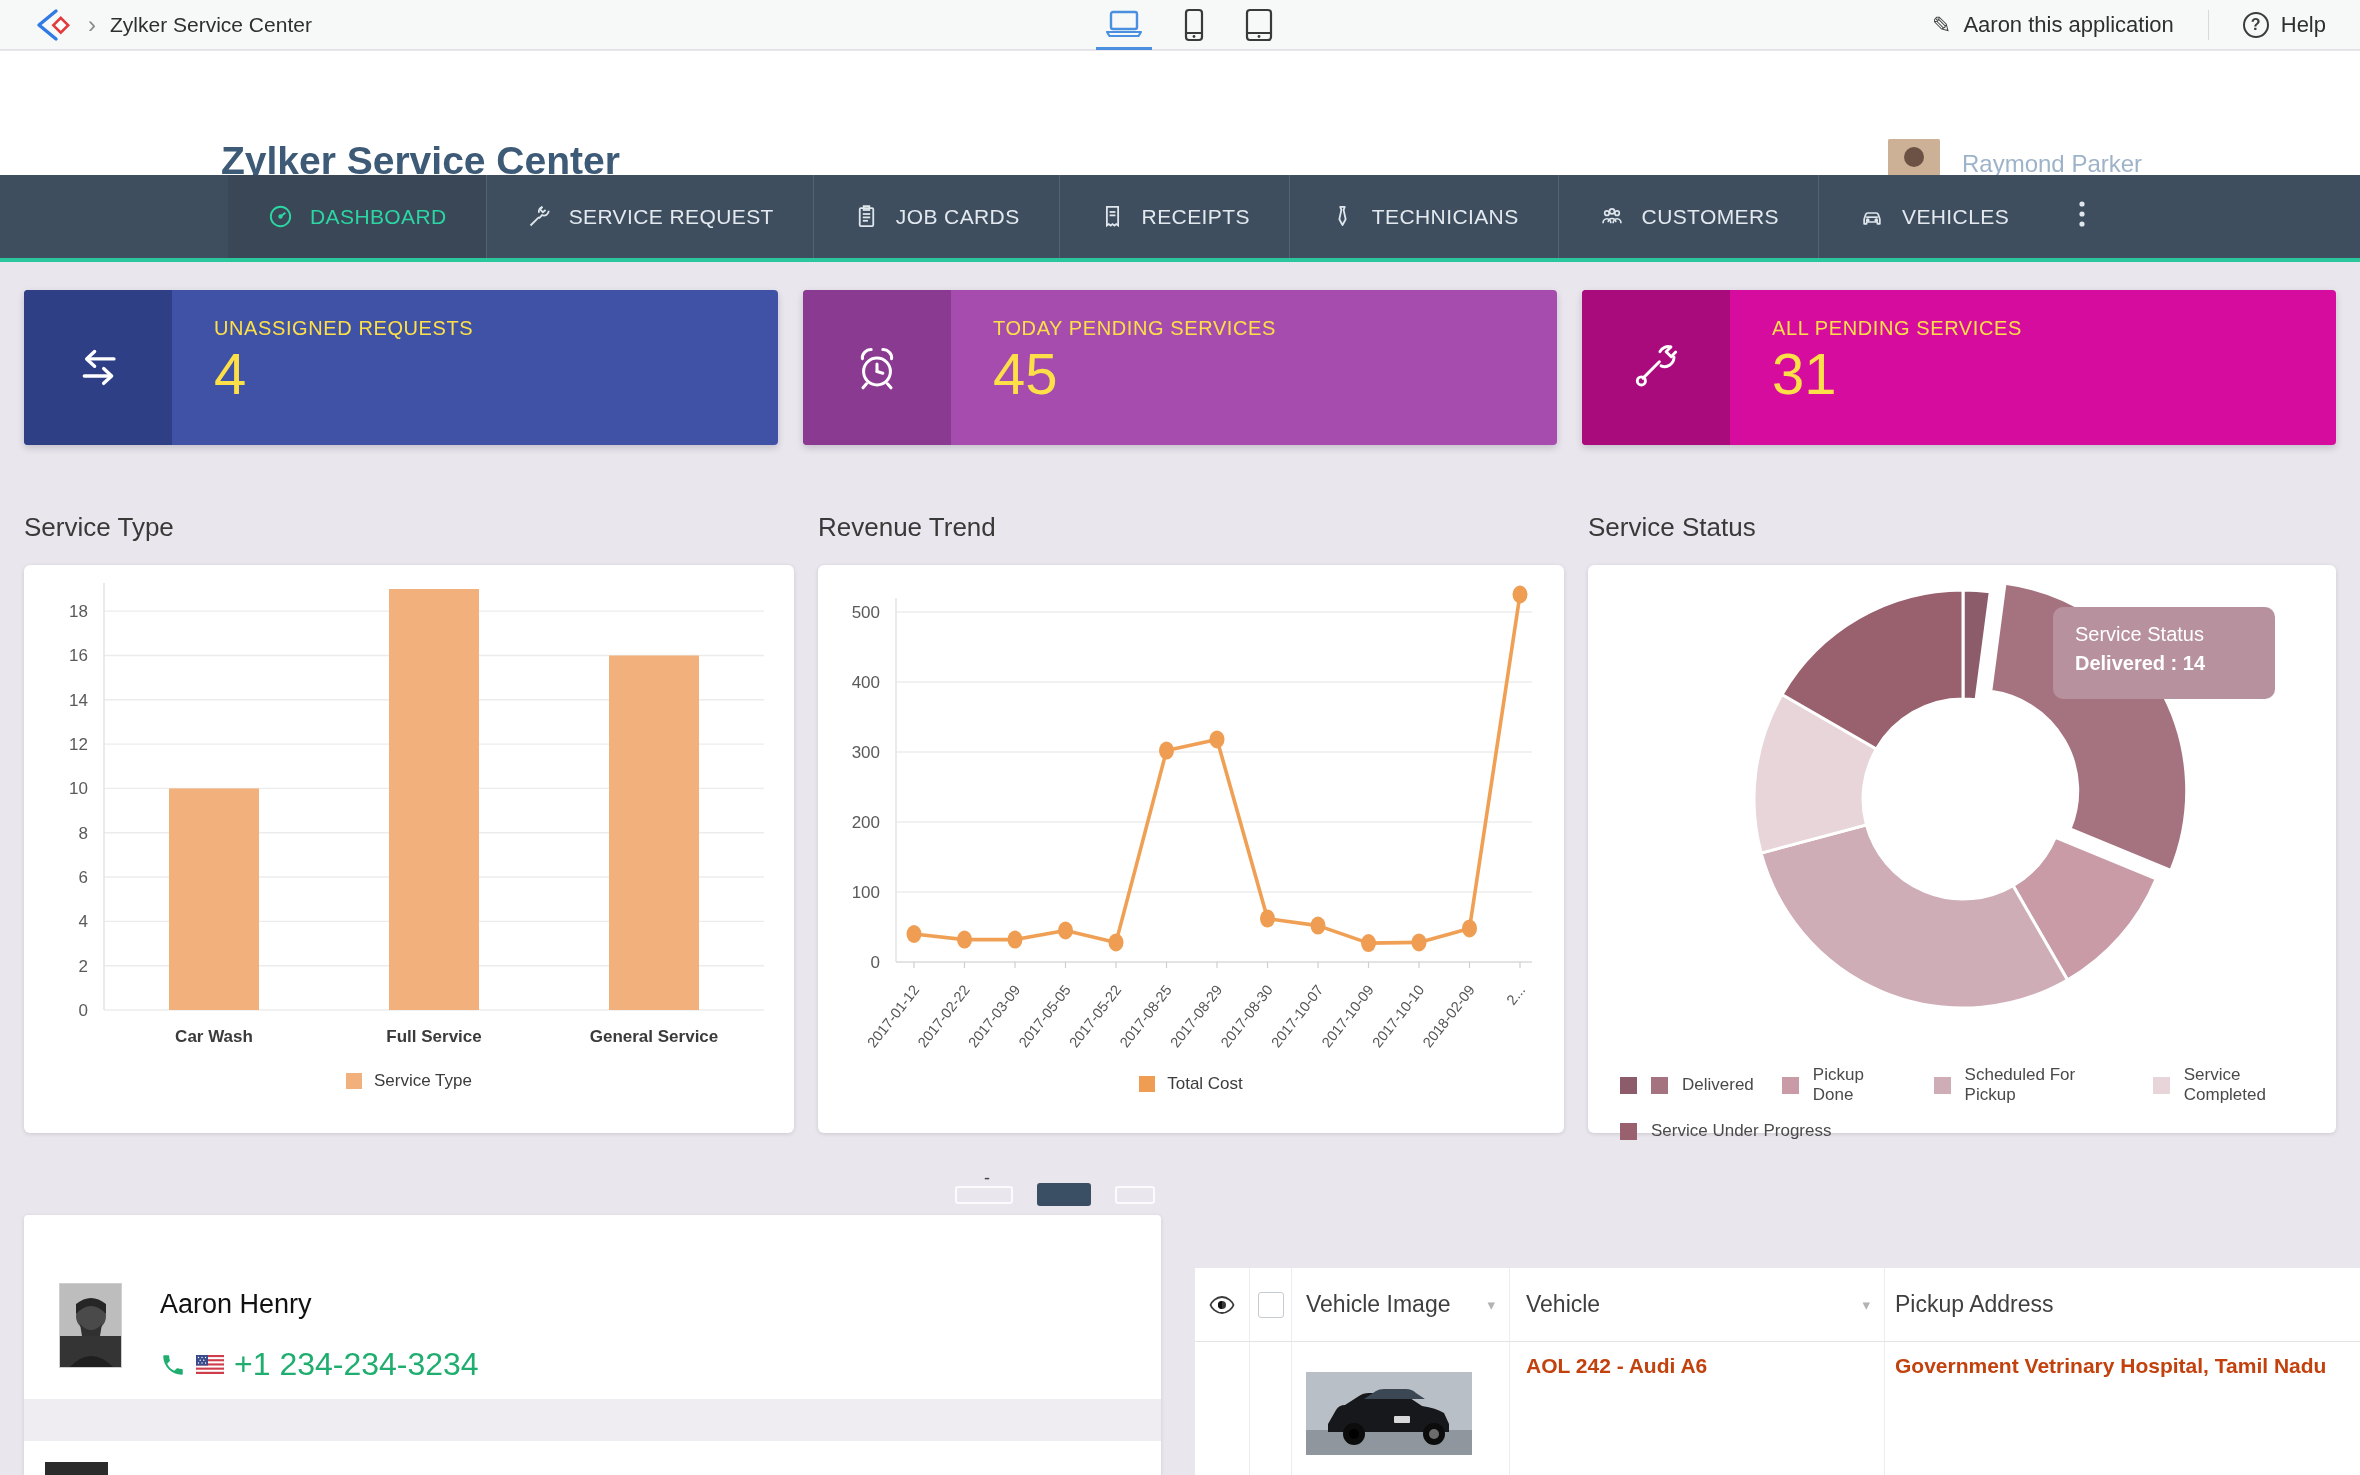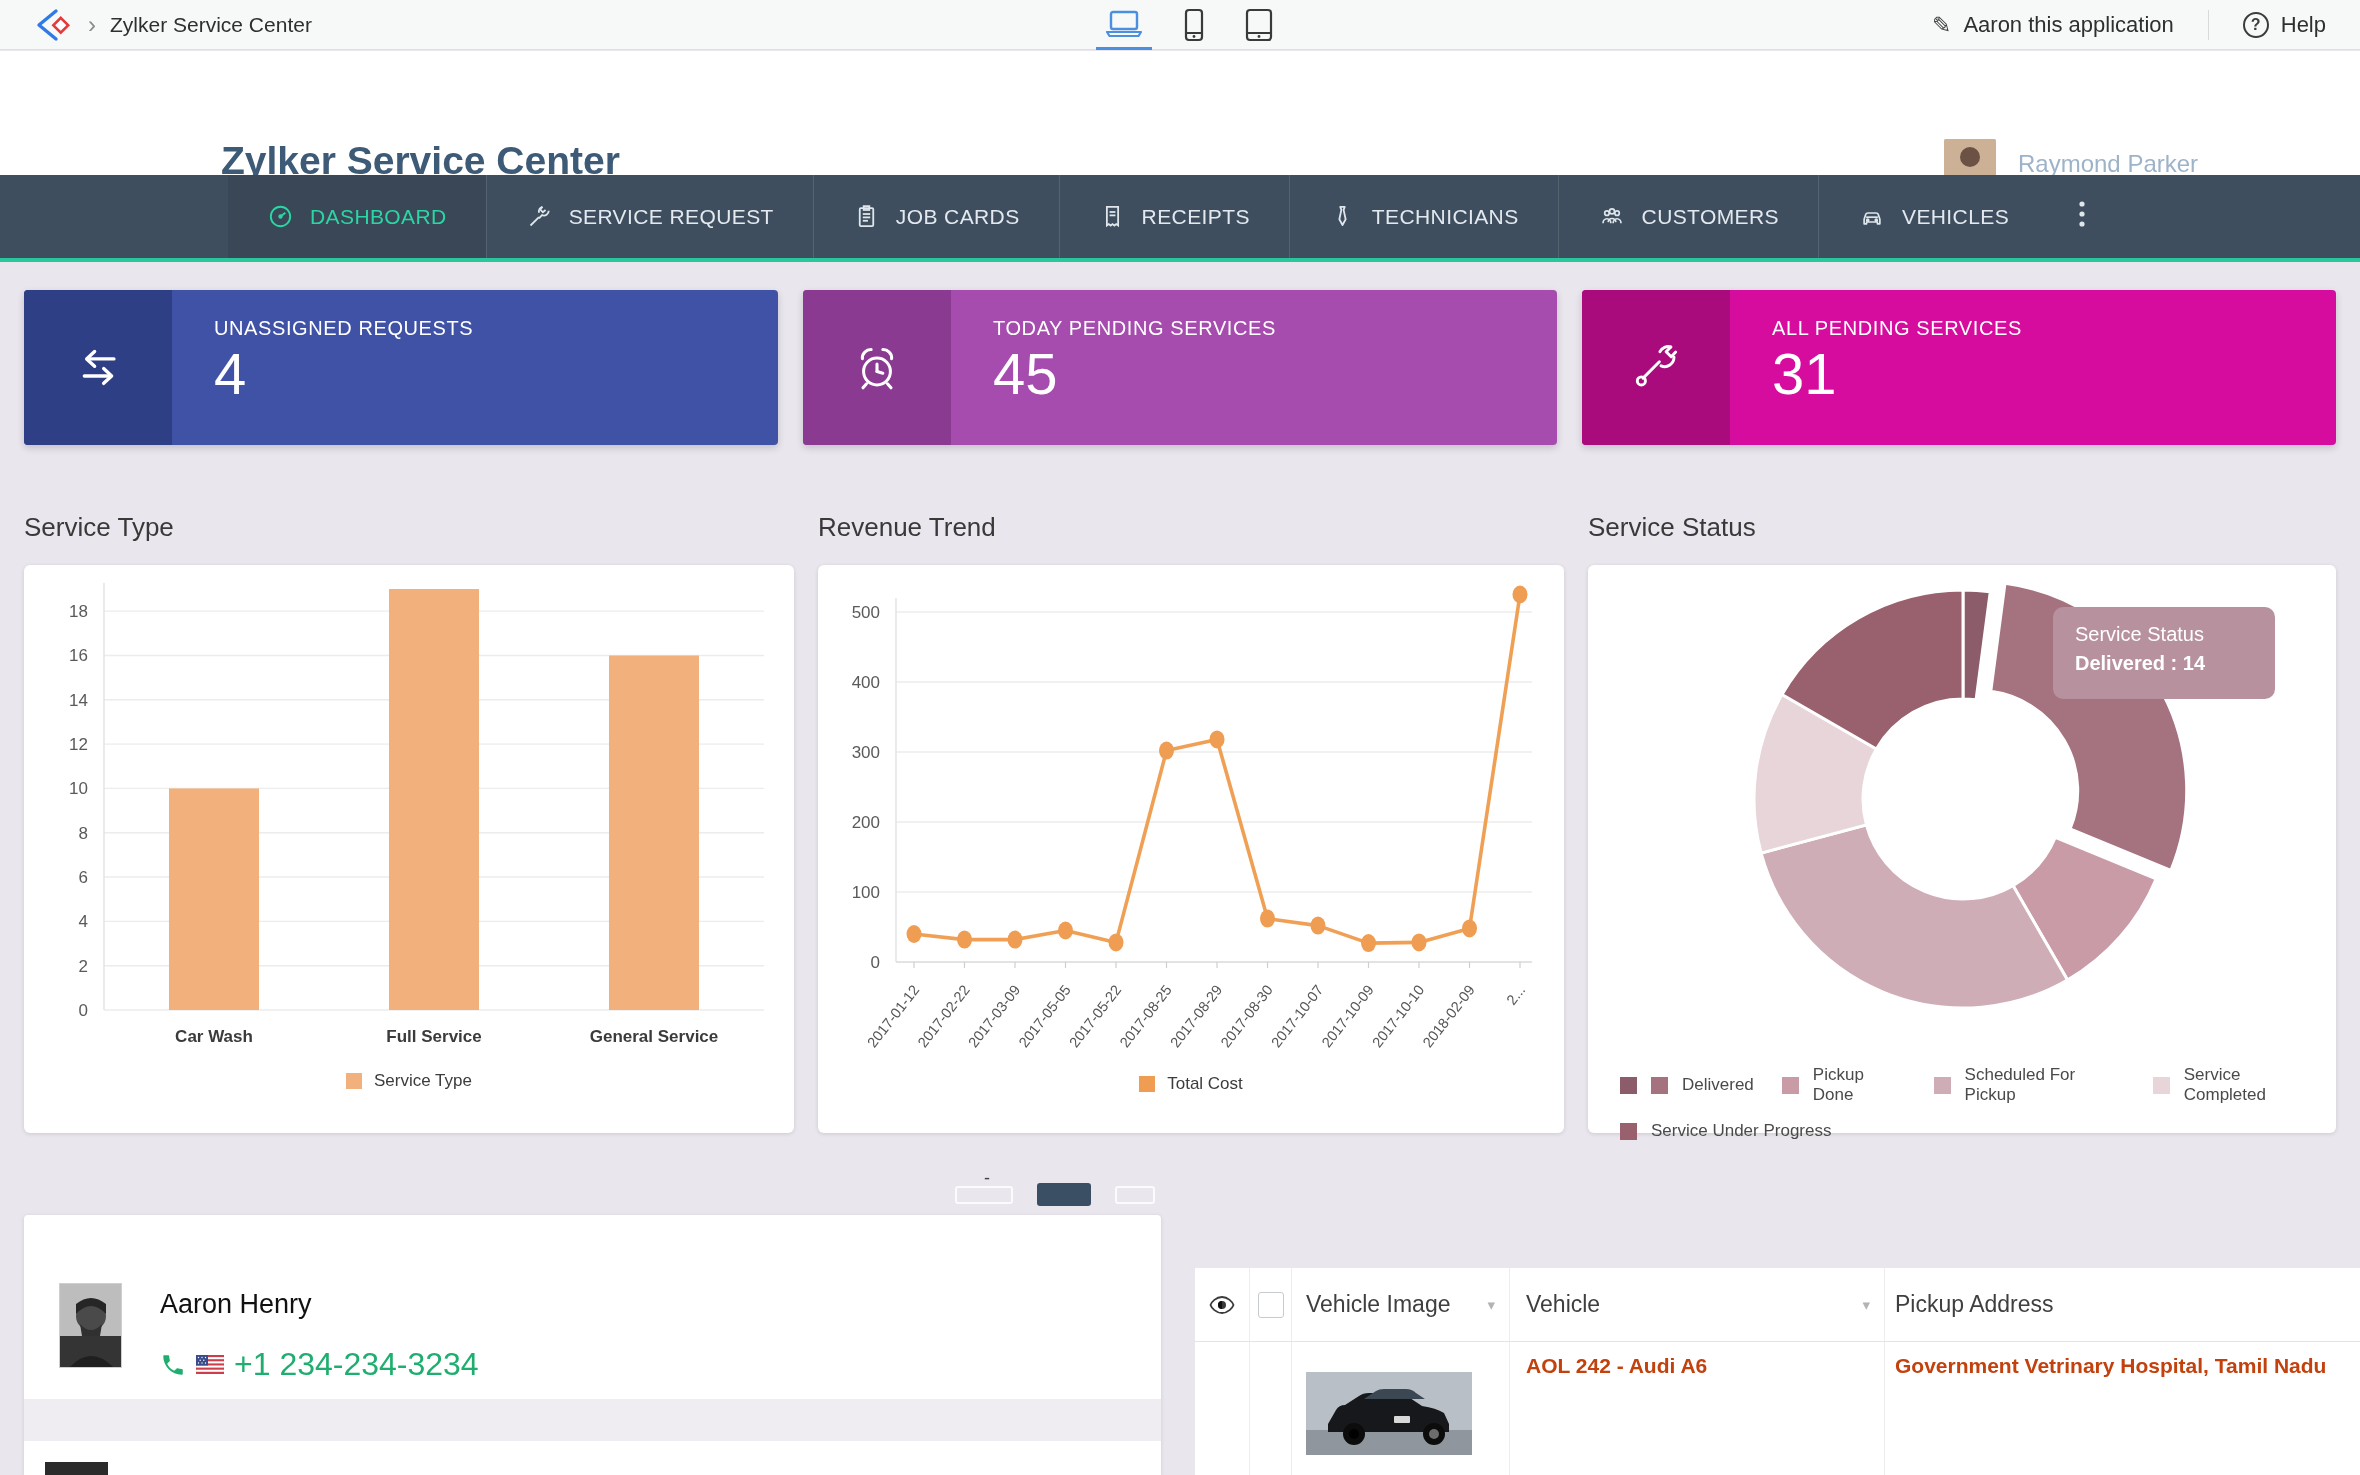--- a/index.html
+++ b/index.html
@@ -20,40 +20,40 @@
   .tb-btn { display:flex; align-items:center; gap:12px; font-size:22px; color:#2f2f2f; padding:0 34px; cursor:pointer; }
   .pencil { font-size:23px; color:#3f3f3f; }
   .tb-div { width:1px; height:30px; background:#d9d9d9; }
   .qmark { width:26px; height:26px; border:2px solid #3c3c3c; border-radius:50%;
     display:inline-flex; align-items:center; justify-content:center;
     font-size:16px; font-weight:bold; color:#3c3c3c; }
 
   
   #appheader { position:absolute; left:0; top:51px; width:2360px; height:124px; background:#ffffff; }
   #app-title { position:absolute; left:221px; top:88px; font-size:39px; color:#3d5a77; }
-  #user { position:absolute; left:1944px; top:88px; display:flex; align-items:center; gap:22px; cursor:pointer; }
+  #user { position:absolute; left:1888px; top:88px; display:flex; align-items:center; gap:22px; cursor:pointer; }
   .avatar { width:52px; height:50px; border-radius:2px; overflow:hidden; background:#d9c6ae; }
   #user-name { font-size:24px; color:#9db3c9; }
 
   
   #nav { position:absolute; left:0; top:175px; width:2360px; height:87px; background:#3e4e5e;
     border-bottom:4px solid #29c79b; display:flex; align-items:stretch; padding-left:228px; }
   .tab { display:flex; align-items:center; gap:16px; padding:0 39px; cursor:pointer;
     font-size:21px; letter-spacing:.4px; color:#e3e9ef; border-left:1px solid rgba(255,255,255,.12);justify-content:space-between; }
   .tab:first-child { border-left:none; }
   .tab.active { color:#2cd6a4; background:rgba(0,0,0,.08); }
   .tab .nico { display:flex; }
   .more-tab { display:flex; align-items:center; padding:0 30px; cursor:pointer; }
 
   
   #cards { position:absolute; left:24px; top:290px; width:2312px; display:flex; gap:25px; }
   .card { flex:1; height:155px; border-radius:4px; display:flex; overflow:hidden;
     box-shadow:0 3px 7px rgba(40,40,70,.20); cursor:pointer; }
   .card-icon { width:148px; display:flex; align-items:center; justify-content:center; }
-  .card-body { flex:1; padding:27px 0 0 42px; color:#ffffff; }
+  .card-body { flex:1; padding:27px 0 0 42px; color:#fde047; }
   .card-label { font-size:20px; letter-spacing:.6px; }
   .card-value { font-size:58px; line-height:1.18; font-weight:400; }
 
   
   .sec-title { position:absolute; top:512px; font-size:26px; color:#393939; }
   .chart-card { position:absolute; top:565px; background:#fff; border-radius:6px;
     box-shadow:0 1px 4px rgba(0,0,0,.13); }
   #card-bar   { left:24px;   width:770px; height:568px; }
   #card-line  { left:818px;  width:746px; height:568px; }
   #card-donut { left:1588px; width:748px; height:568px; }

